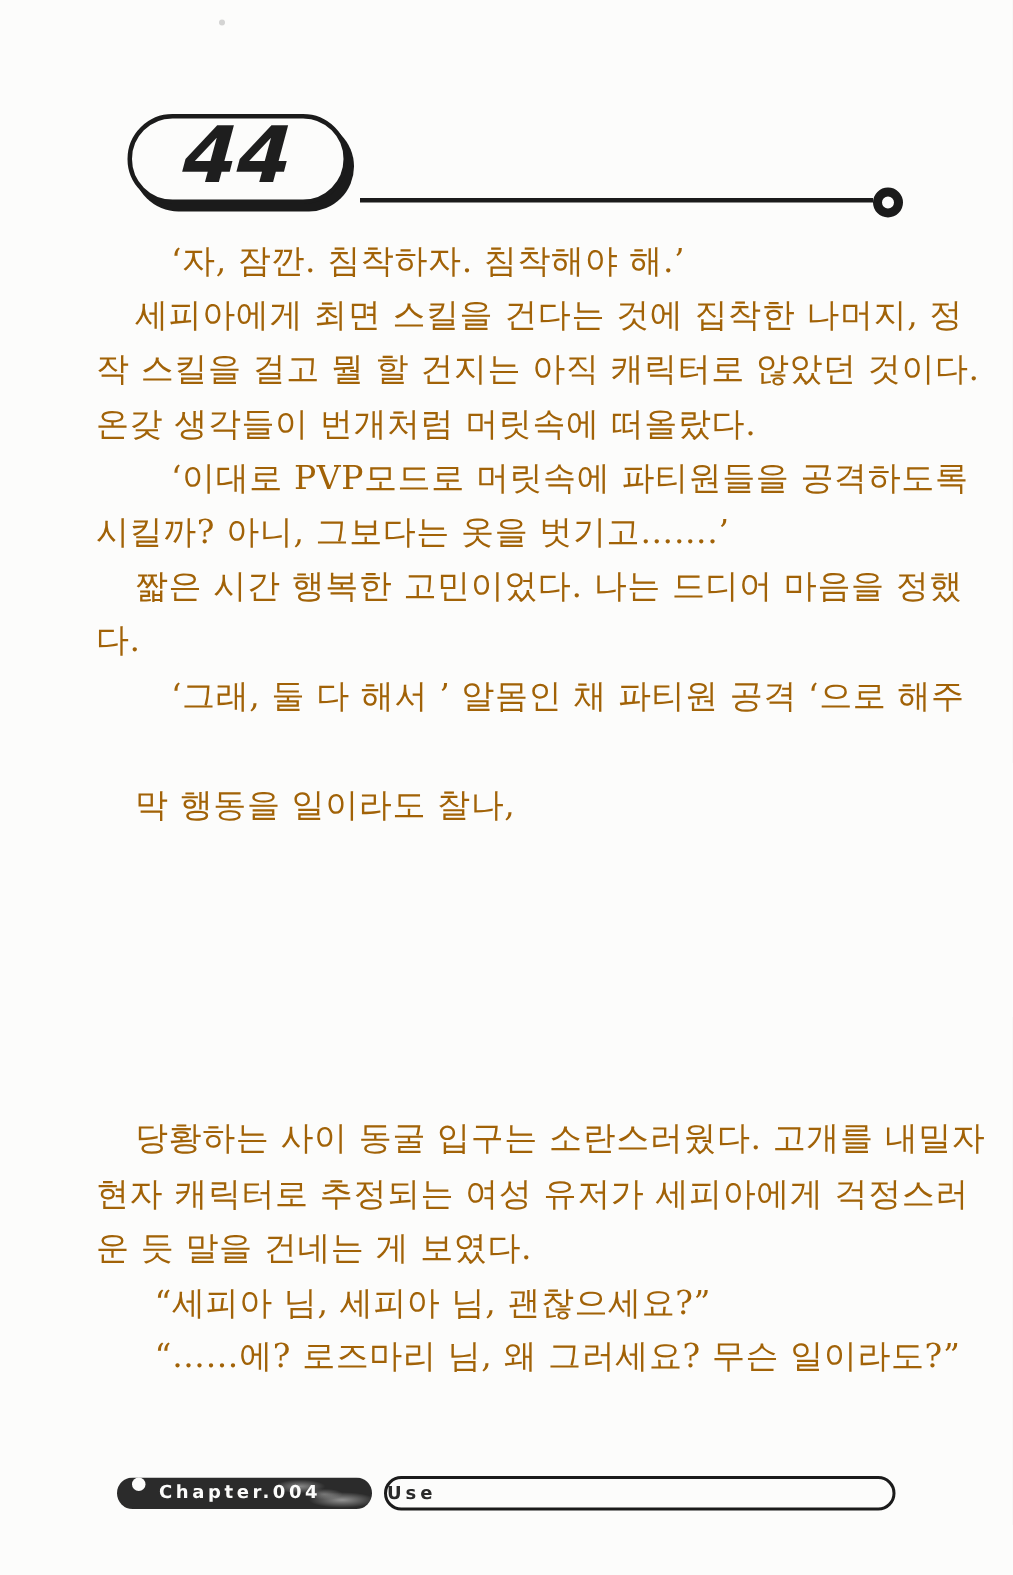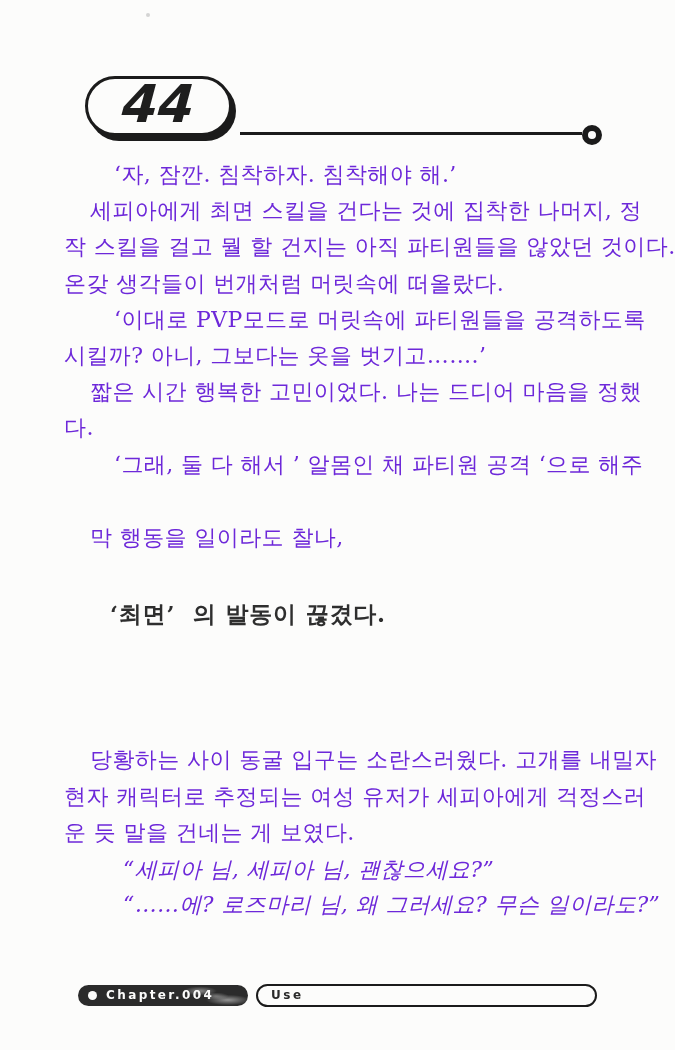--- a/index.html
+++ b/index.html
@@ -31,83 +31,82 @@
   .hrule{position:absolute;left:240px;top:132px;width:342px;height:3px;background:#1b1b1b;}
   .ring{
     position:absolute;left:582px;top:125px;width:8px;height:8px;
     background:#fdfdfd;border:6px solid #1b1b1b;border-radius:50%;
   }
 
   
   .ln{
     position:absolute;height:36px;line-height:36px;
     font-size:22px;letter-spacing:.4px;white-space:pre;
-    color:#6d28d9;
+    color:#a16207;
   }
   .ln.c{left:64px;}   
   .ln.p{left:90px;}   
   .ln.q{left:114px;}  
-  .ln.d{left:123px;font-style:italic;}  
+  .ln.d{left:103px;}  
   .ln.b{left:110px;font-weight:bold;font-size:23px;color:#2e2e2e;letter-spacing:.8px;}
 
   
   .chapter-pill{
     position:absolute;left:78px;top:985px;width:170px;height:21px;
     border-radius:11px;
     background:
       radial-gradient(ellipse 26px 7px at 122px 6px, rgba(252,252,251,.45), rgba(252,252,251,0) 65%),
       radial-gradient(ellipse 34px 8px at 150px 15px, rgba(252,252,251,.5), rgba(252,252,251,0) 65%),
       radial-gradient(ellipse 18px 5px at 138px 11px, rgba(252,252,251,.35), rgba(252,252,251,0) 70%),
       #2b2b2b;
-    display:flex;align-items:center;
+    display:flex;align-items:flex-start;
     font-family:"DejaVu Sans","Liberation Sans",sans-serif;
   }
   .chapter-pill .dot{
     width:9px;height:9px;border-radius:50%;background:#fcfcfb;
     margin-left:10px;margin-right:9px;flex:0 0 auto;
   }
   .chapter-pill .lbl{
     color:#fcfcfb;font-size:12px;font-weight:bold;letter-spacing:2.4px;
     line-height:21px;transform:translateY(-0.5px);
   }
   .use-pill{
     position:absolute;left:256px;top:984px;width:337px;height:19px;
     background:#fcfcfb;border:2px solid #1b1b1b;border-radius:12px;
     display:flex;align-items:center;
     font-family:"DejaVu Sans","Liberation Sans",sans-serif;
   }
   .use-pill .lbl{
     color:#2a2a2a;font-size:12px;font-weight:bold;letter-spacing:2.6px;
-    margin-left:13px;line-height:19px;
+    line-height:19px;
   }
 </style>
 </head>
 <body>
 
 <div class="page">
 
   <div class="speck"></div>
 
   <div class="badge">
     <span class="num">44</span>
   </div>
   <div class="hrule"></div>
   <div class="ring"></div>
 
   <div class="ln q" style="top:157px">‘자, 잠깐. 침착하자. 침착해야 해.’</div>
   <div class="ln p" style="top:193px">세피아에게 최면 스킬을 건다는 것에 집착한 나머지, 정</div>
-  <div class="ln c" style="top:229px">작 스킬을 걸고 뭘 할 건지는 아직 파티원들을 않았던 것이다.</div>
+  <div class="ln c" style="top:229px">작 스킬을 걸고 뭘 할 건지는 아직 캐릭터로 않았던 것이다.</div>
   <div class="ln c" style="top:266px">온갖 생각들이 번개처럼 머릿속에 떠올랐다.</div>
   <div class="ln q" style="top:302px">‘이대로 PVP모드로 머릿속에 파티원들을 공격하도록</div>
   <div class="ln p" style="top:374px">짧은 시간 행복한 고민이었다. 나는 드디어 마음을 정했</div>
   <div class="ln c" style="top:338px">시킬까? 아니, 그보다는 옷을 벗기고…….’</div>
   <div class="ln c" style="top:410px">다.</div>
   <div class="ln q" style="top:447px">‘그래, 둘 다 해서 ’ 알몸인 채 파티원 공격 ‘으로 해주</div>
   <div class="ln p" style="top:520px">막 행동을 일이라도 찰나,</div>
-  <div class="ln b" style="top:596px">‘최면’  의 발동이 끊겼다.</div>
   <div class="ln p" style="top:742px">당황하는 사이 동굴 입구는 소란스러웠다. 고개를 내밀자</div>
   <div class="ln c" style="top:779px">현자 캐릭터로 추정되는 여성 유저가 세피아에게 걱정스러</div>
   <div class="ln c" style="top:815px">운 듯 말을 건네는 게 보였다.</div>
   <div class="ln d" style="top:852px">“세피아 님, 세피아 님, 괜찮으세요?”</div>
   <div class="ln d" style="top:887px">“……에? 로즈마리 님, 왜 그러세요? 무슨 일이라도?”</div>
 
   <div class="chapter-pill">
     <span class="dot"></span>
     <span class="lbl">Chapter.004</span>
   </div>

